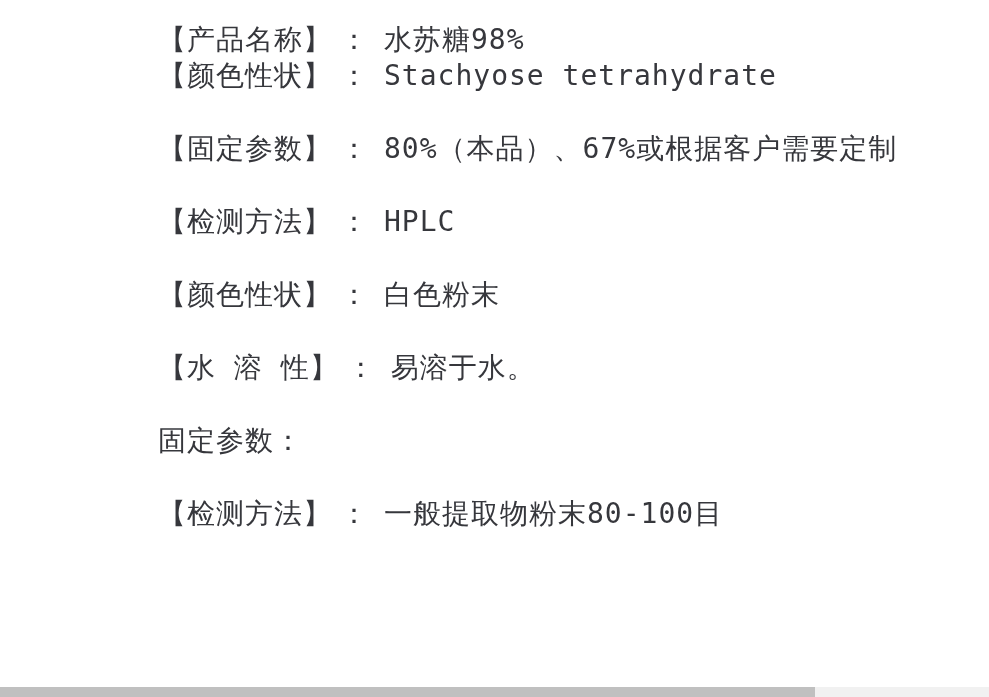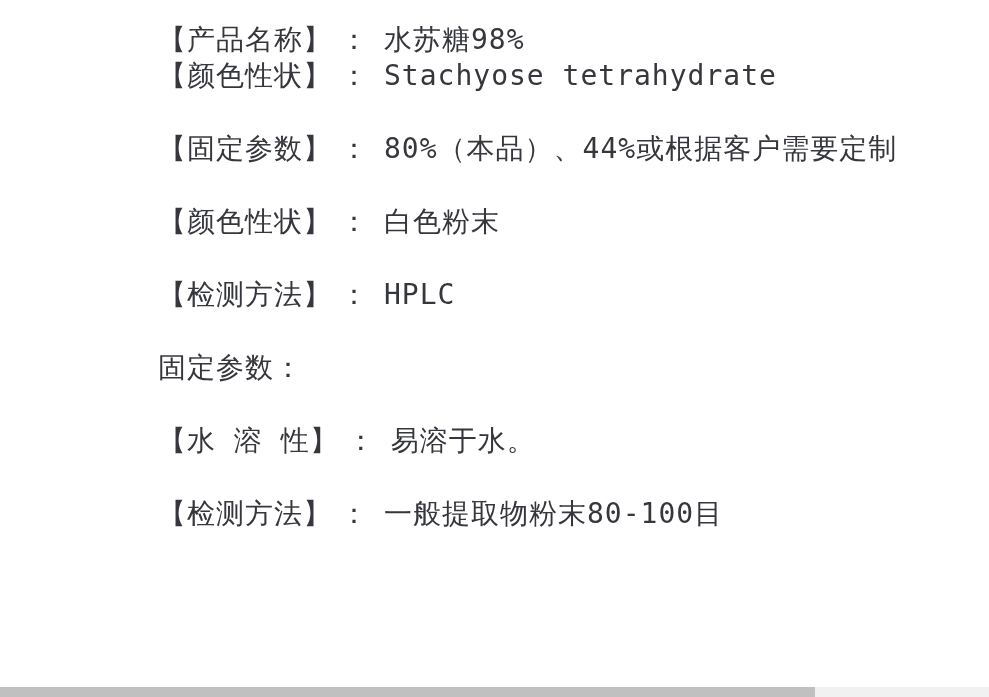--- a/index.html
+++ b/index.html
@@ -60,29 +60,29 @@
 </head>
 <body style="background: rgb(255, 255, 255);">
 
 <div class="doc" style="color: rgb(54, 55, 60);">
 
   <div class="row tight"><span class="lbl">【产品名称】</span><span class="sep">：</span><span class="val">水苏糖98%</span></div>
 
   <div class="row"><span class="lbl">【颜色性状】</span><span class="sep">：</span><span class="val">Stachyose tetrahydrate</span></div>
 
 
-  <div class="row"><span class="lbl">【固定参数】</span><span class="sep">：</span><span class="val">80%（本品）、44%或根据客户需要定制</span></div>
+  <div class="row"><span class="lbl">【固定参数】</span><span class="sep">：</span><span class="val">80%（本品）、67%或根据客户需要定制</span></div>
+
+  <div class="row"><span class="lbl">【检测方法】</span><span class="sep">：</span><span class="val">HPLC</span></div>
 
   <div class="row"><span class="lbl">【颜色性状】</span><span class="sep">：</span><span class="val">白色粉末</span></div>
 
-  <div class="row"><span class="lbl">【检测方法】</span><span class="sep">：</span><span class="val">HPLC</span></div>
+  <div class="row"><span class="lbl">【水 溶 性】</span><span class="sep">：</span><span class="val">易溶于水。</span></div>
 
   <div class="row"><span class="lbl">固定参数：</span></div>
-
-  <div class="row"><span class="lbl">【水 溶 性】</span><span class="sep">：</span><span class="val">易溶于水。</span></div>
 
   <div class="row"><span class="lbl">【检测方法】</span><span class="sep">：</span><span class="val">一般提取物粉末80-100目</span></div>
 
 
 </div>
 
 <div class="hscrollbar" style="background: rgb(241, 241, 241); height: 10px;">
   <div class="thumb" style="background: rgb(192, 192, 192); width: 815px; height: 10px;"></div>
 </div>
 

